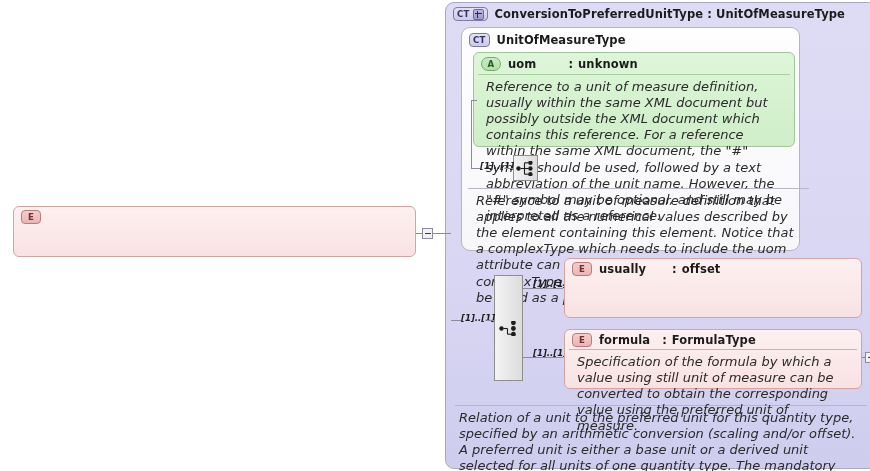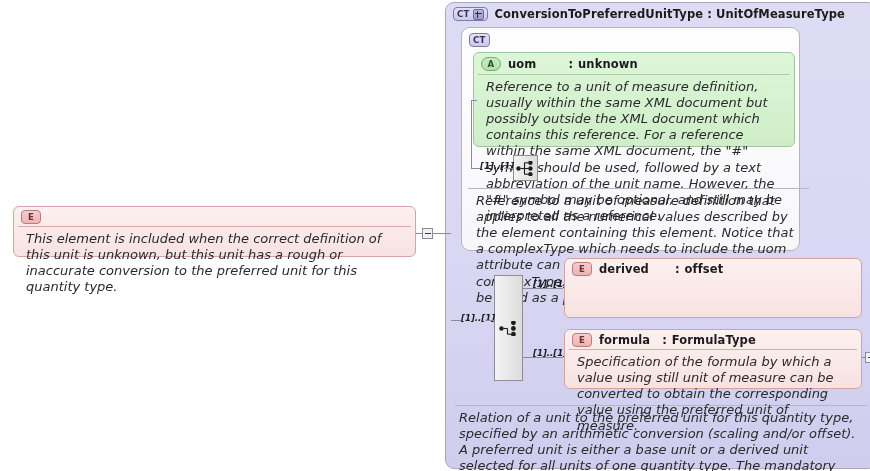--- a/index.html
+++ b/index.html
@@ -194,20 +194,21 @@
   </div>
 
   <div style="position:absolute; left:443px; top:405px; width:420px;">
     <div class="doc plain" style="padding-left:4px;">Relation of a unit to the preferred unit for this quantity type, specified by an arithmetic conversion (scaling and/or offset). A preferred unit is either a base unit or a derived unit selected for all units of one quantity type. The mandatory attribute "uom" shall reference the preferred unit that this conversion applies to. The conversion is specified by one of two alternative elements: "factor" or "formula".</div>
   </div>
 
   <div class="box ct-inner" style="left:453px; top:27px; width:339px; height:224px;">
 
     <div class="bx-head" style="padding:5px 6px 0 7px;">
       <span class="badge badge-ct">CT</span>
+      <span class="bx-title">UnitOfMeasureType</span>
     </div>
 
     <div class="doc plain" style="position:absolute; left:2px; top:160px; width:325px;">Reference to a unit of measure definition that applies to all the numerical values described by the element containing this element. Notice that a complexType which needs to include the uom attribute can do so by extending this complexType. Alternately, this complexType can be used as a pattern for a new complexType.</div>
   </div>
 
   <div class="box at-box" style="left:465px; top:52px; width:322px; height:95px;">
     <div class="bx-head" style="padding:4px 6px 3px 7px;">
       <span class="badge badge-a">A</span>
       <span class="bx-title">uom</span>
       <span class="bx-title" style="margin-left:32px;">:</span>
@@ -254,21 +255,21 @@
 
   <div class="line-h" style="left:515px; top:288px; width:40px;"></div>
   <div class="line-h" style="left:515px; top:357px; width:40px;"></div>
 
   <div class="occ" style="left:525px; top:279px;">[1]..[1]</div>
   <div class="occ" style="left:525px; top:348px;">[1]..[1]</div>
 
   <div class="box el-box" style="left:556px; top:258px; width:298px; height:60px;">
     <div class="bx-head" style="padding:3px 6px 2px 7px;">
       <span class="badge badge-e">E</span>
-      <span class="bx-title">derived</span>
+      <span class="bx-title">usually</span>
       <span class="bx-title" style="margin-left:26px;">:</span>
       <span class="bx-title" style="margin-left:5px;">offset</span>
     </div>
   </div>
 
   <div class="box el-box" style="left:556px; top:329px; width:298px; height:60px;">
     <div class="bx-head" style="padding:3px 6px 2px 7px;">
       <span class="badge badge-e">E</span>
       <span class="bx-title">formula</span>
       <span class="bx-title" style="margin-left:12px;">:</span>
@@ -277,20 +278,19 @@
     <div class="doc pink">Specification of the formula by which a value using still unit of measure can be converted to obtain the corresponding value using the preferred unit of measure.</div>
   </div>
 
   <div class="line-h" style="left:854px; top:357px; width:5px;"></div>
   <div class="tgl plus" style="left:857px; top:352px;"></div>
 
   <div class="box el-box" style="left:5px; top:206px; width:403px; height:51px;">
     <div class="bx-head" style="padding:3px 6px 2px 7px;">
       <span class="badge badge-e">E</span>
     </div>
-    <div class="doc pink">This element is included when the correct definition of this unit is unknown, but this unit has a rough or inaccurate conversion to the preferred unit for this quantity type.</div>
   </div>
 
   <div class="line-h" style="left:408px; top:233px; width:7px;"></div>
   <div class="tgl" style="left:414px; top:228px;"></div>
   <div class="line-h" style="left:425px; top:233px; width:18px;"></div>
 
 </div>
 
 </body></html>

